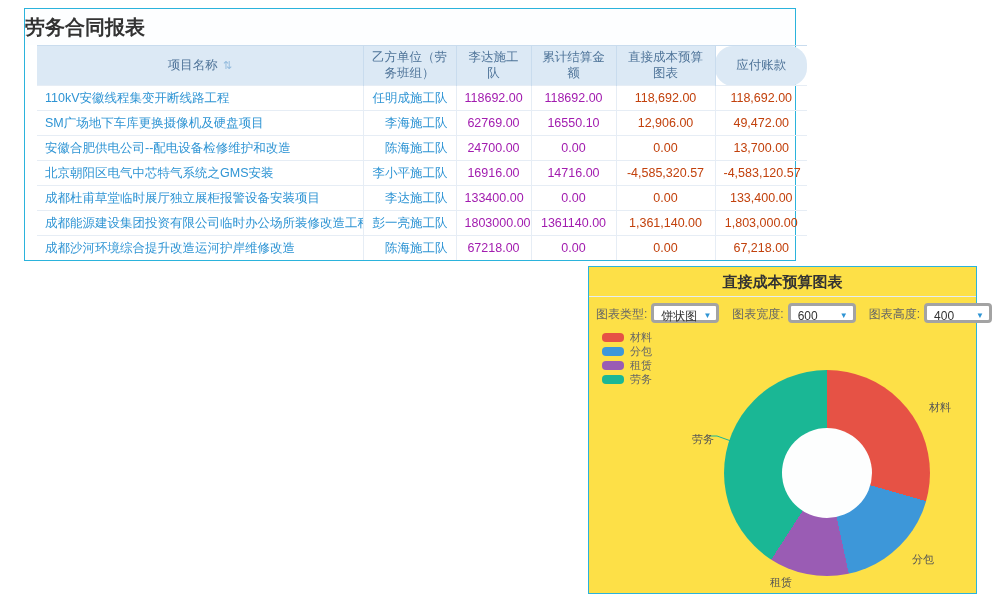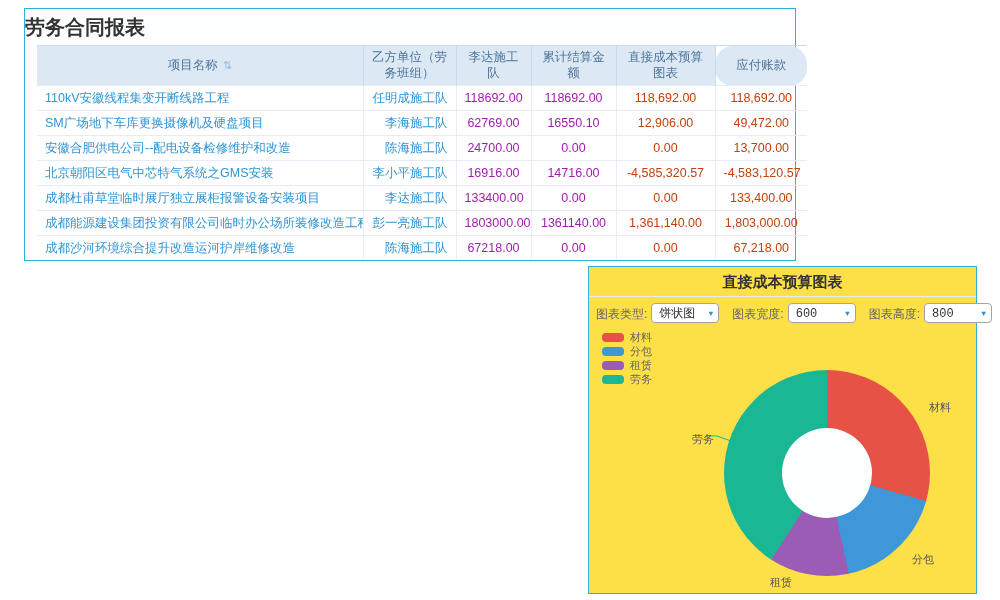--- a/index.html
+++ b/index.html
@@ -24,22 +24,22 @@
   td.c-amt-dark{color:#c2410c;text-align:center;padding-right:12px;}
   .sort-icon{display:inline-block;margin-left:5px;color:#93bbdd;font-size:11px;cursor:pointer;}
 
   
   .chart-panel{position:absolute;left:588px;top:266px;width:387px;height:326px;border:1px solid #2bb3dc;background:#fde047;}
   .chart-title{height:29px;line-height:29px;text-align:center;font-size:15px;font-weight:bold;color:#333;
                border-bottom:1px solid #e6eef4;}
   .controls{display:flex;align-items:center;height:31px;padding:0 7px;}
   .control{display:flex;align-items:flex-end;margin-right:13px;}
   .control-label{font-size:12px;color:#666;margin-right:4px;white-space:nowrap;}
-  .select{position:relative;width:68px;height:20px;border:1px solid #a3a3a3;border-radius:4px;background:#fff;
-          font-size:12px;color:#333;line-height:20px;padding:0 16px 0 7px;cursor:pointer;box-sizing:border-box;white-space:nowrap;font-family:Liberation Mono, monospace;}
+  .select{position:relative;width:68px;height:20px;border:3px solid #a3a3a3;border-radius:4px;background:#fff;
+          font-size:12px;color:#333;line-height:20px;padding:0 16px 0 7px;cursor:pointer;box-sizing:border-box;white-space:nowrap;}
   .select .caret{position:absolute;right:5px;top:0;font-size:8px;color:#2e94d4;line-height:20px;}
 
   .chart-area{position:absolute;left:0;top:60px;right:0;bottom:0;}
   .legend{position:absolute;left:13px;top:6px;}
   .legend-item{display:flex;align-items:center;height:9px;margin-bottom:5px;cursor:pointer;}
   .legend-swatch{width:22px;height:9px;border-radius:4px;margin-right:6px;}
   .legend-label{font-size:11px;color:#666;line-height:9px;}
 
   .donut{position:absolute;left:135px;top:43px;width:206px;height:206px;border-radius:50%;}
   .donut .hole{position:absolute;left:58px;top:58px;width:90px;height:90px;border-radius:50%;background:#fdfefe;}
@@ -154,21 +154,21 @@
       <div class="control">
         <span class="control-label">图表宽度:</span>
         <span class="select">
           <span>600</span>
           <span class="caret">▼</span>
         </span>
       </div>
       <div class="control">
         <span class="control-label">图表高度:</span>
         <span class="select">
-          <span>800</span>
+          <span>400</span>
           <span class="caret">▼</span>
         </span>
       </div>
     </div>
 
     <div class="chart-area">
       <div class="legend">
         <div class="legend-item">
             <span class="legend-swatch" style="background: rgb(230, 82, 69);"></span>
             <span class="legend-label">材料</span>

